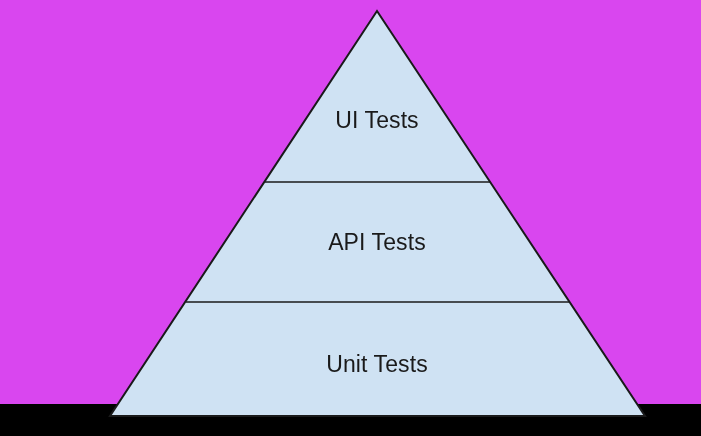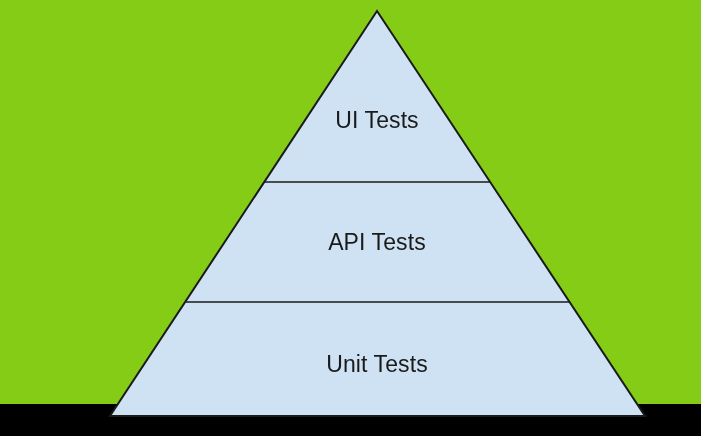--- a/index.html
+++ b/index.html
@@ -10,21 +10,21 @@
   body {
     width: 701px;
     height: 436px;
     overflow: hidden;
     font-family: "Liberation Sans", sans-serif;
   }
   #canvas {
     position: relative;
     width: 701px;
     height: 404px;
-    background: #84cc16;
+    background: #d946ef;
   }
   #pyramid-svg {
     position: absolute;
     left: 0;
     top: 0;
     width: 701px;
     height: 436px;
     display: block;
   }
   .tier-label {

